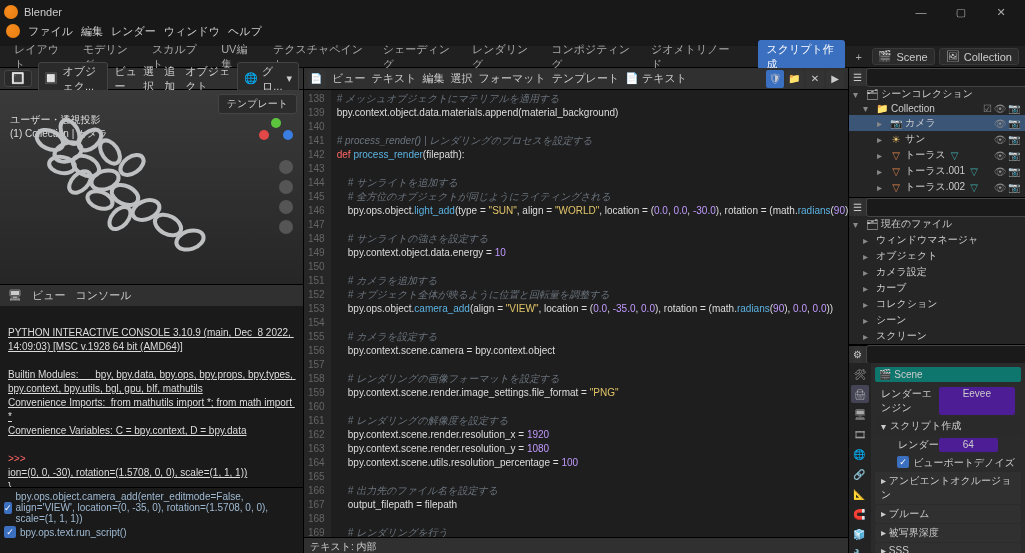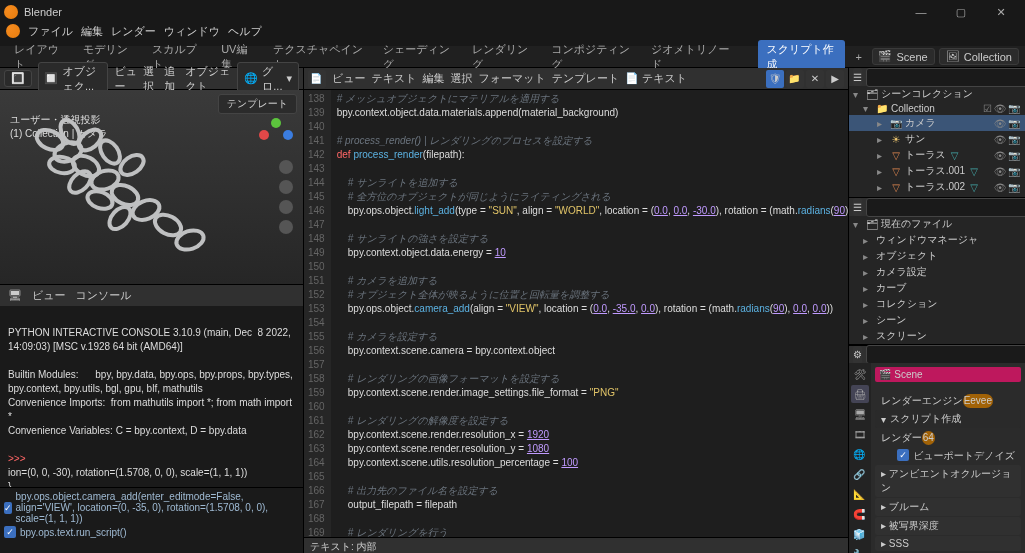--- a/index.html
+++ b/index.html
@@ -26,55 +26,55 @@
 .overlay-tl { position: absolute; top: 23px; left: 10px; color: #ddd; font-size: 10px; }
 .opts { position: absolute; top: 4px; right: 6px; background: rgba(40,40,40,0.8); border-radius: 3px; padding: 2px 8px; font-size: 10px; border:1px solid #444;}
 .gizmos { position: absolute; top: 28px; right: 10px; display: flex; flex-direction: column; gap: 6px; }
 .giz { width: 14px; height: 14px; border-radius: 50%; background: #555; }
 .axis { position: absolute; top: 28px; right: 10px; width: 34px; height: 34px; }
 .axis span { position: absolute; width: 10px; height: 10px; border-radius: 50%; }
 .chainimg { position: absolute; left: 10px; top: 20px; width: 240px; height: 160px; }
 .chainimg svg { width: 100%; height: 100%; }
 .viewhdr2 { height: 22px; background: #303030; display: flex; align-items: center; gap: 10px; padding: 0 8px; border-top: 1px solid #000; font-size: 11px; }
 .console { flex: 1; background: #1a1a1a; padding: 6px 8px; font-family: "Consolas", monospace; font-size: 10px; color: #b5e853; overflow: hidden; line-height: 1.4; white-space: pre-wrap; }
-.console .line-in { color: #ddd; }
+.console .line-in { color: #ddd; text-decoration: underline; }
 .console .prompt { color: #f66; }
 .info { height: 68px; background: #1a1a1a; border-top: 1px solid #000; padding: 2px 4px; font-family: "Consolas", monospace; font-size: 10px; overflow: hidden; }
 .info-row { display: flex; gap: 4px; align-items: center; padding: 1px 0; }
 .chk { width: 12px; height: 12px; background: #3b6fbf; border-radius: 2px; display:inline-flex; align-items:center; justify-content:center; color:#fff; font-size:9px;}
 .texteditor-hdr { height: 22px; background: #303030; display: flex; align-items: center; gap: 6px; padding: 0 4px; border-bottom: 1px solid #000; }
 .texteditor-hdr .r { margin-left: auto; display: flex; gap: 2px; }
 .iconbtn { width: 18px; height: 18px; display: flex; align-items: center; justify-content: center; background: #333; border-radius: 2px; color: #ccc; font-size: 10px; cursor:pointer;}
 .code { flex: 1; background: #1e1e1e; font-family: "Consolas", monospace; font-size: 10px; overflow: hidden; display: flex; }
 .gutter { background: #262626; color: #656565; text-align: right; padding: 2px 6px 2px 4px; line-height: 14px; user-select: none; }
 .codelines { padding: 2px 6px; line-height: 14px; white-space: pre; }
 .c-cmt { color: #6a737d; font-style: italic; }
 .c-kw { color: #f66; }
 .c-fn { color: #5cb2e2; }
 .c-str { color: #e2c568; }
-.c-num { color: #c09aff; text-decoration: underline; }
+.c-num { color: #c09aff; }
 .c-id { color: #ddd; }
 .texteditor-ftr { height: 18px; background: #303030; padding: 0 6px; display:flex; align-items:center; font-size:10px; color:#ccc; border-top:1px solid #000;}
 .outliner { flex: 0 0 130px; background: #252525; font-size: 10px; overflow: hidden; border-bottom:1px solid #000;}
 .out-hdr { height: 18px; background: #303030; display:flex; align-items:center; padding:0 4px; gap:4px;}
 .out-row { display: flex; align-items: center; padding: 1px 4px; gap: 3px; }
 .tri { color: #888; width: 10px; }
 .out-icon { width: 12px; text-align: center; }
 .out-ctrl { margin-left: auto; display: flex; gap: 2px; color: #888; }
 .filebrowser { flex: 0 0 110px; background: #252525; border-bottom:1px solid #000; font-size:10px;}
 .props { flex: 1; display: flex; }
 .prop-tabs { width: 22px; background: #232323; display: flex; flex-direction: column; padding-top: 2px; gap: 2px; align-items:center;}
 .ptab { width: 18px; height: 18px; border-radius: 2px; display:flex; align-items:center; justify-content:center; font-size:10px; color:#aaa; cursor:pointer;}
 .ptab.active { background: #445; }
 .prop-body { flex: 1; background: #2b2b2b; padding: 4px; font-size: 10px; overflow:hidden;}
-.prop-hdr { background: #be185d; padding: 2px 4px; margin-bottom: 10px; border-radius:2px;}
+.prop-hdr { background: #0f766e; padding: 2px 4px; margin-bottom: 3px; border-radius:2px;}
 .prop-panel { background: #303030; padding: 2px 6px; margin-bottom: 1px; border-radius:2px; display:flex; align-items:center; gap:4px;}
 .prop-panel.open { background:#2a2a2a; }
-.prop-field { display:flex; justify-content:flex-start; padding:2px 6px; }
-.prop-field .val { background:#a16207; padding:1px 1px; border-radius:7px; }
+.prop-field { display:flex; justify-content:center; padding:2px 6px; }
+.prop-field .val { background:#4c1d95; padding:1px 24px; border-radius:2px; }
 .filter-inp { background:#1a1a1a; border:1px solid #444; border-radius:3px; padding:1px 4px; flex:1; color:#ccc;}
 </style>
 </head>
 <body>
 
 <div class="titlebar">
   <div class="logo"></div>
   <span>Blender</span>
   <div class="wincontrols">
     <span>—</span>

